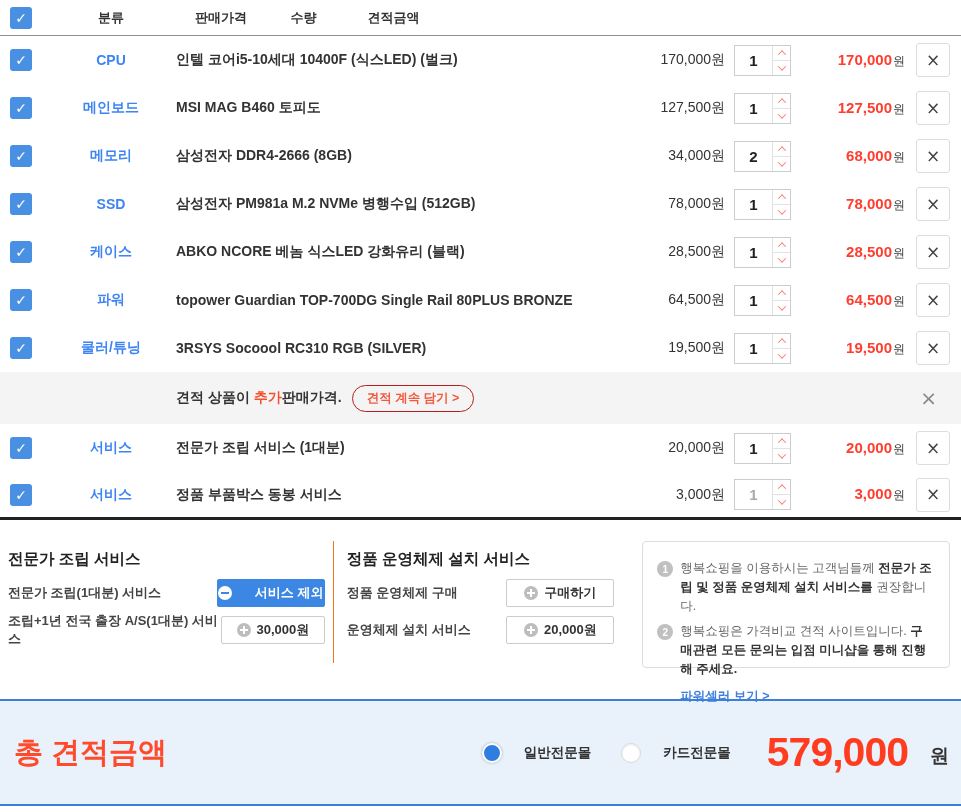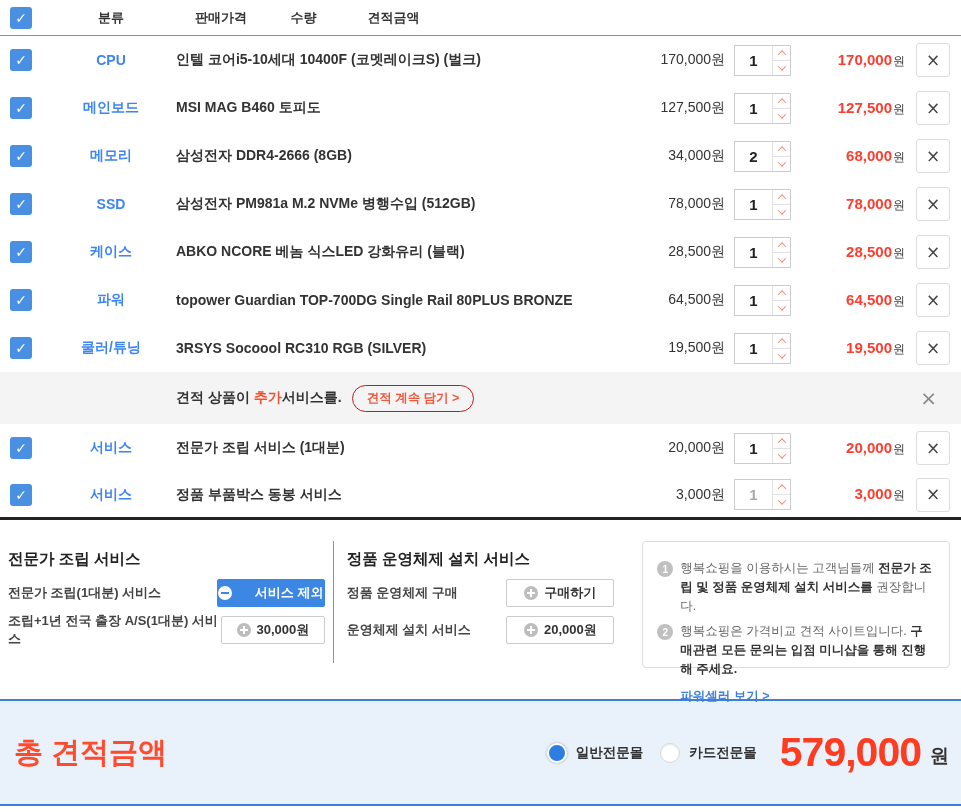--- a/index.html
+++ b/index.html
@@ -68,21 +68,21 @@
 
   .infobox { width:308px; margin-left:28px; border:1px solid #ddd; border-radius:4px; padding:17px 14px 10px 14px; height:127px; background:#fff; }
   .info-item { display:flex; font-size:12.5px; line-height:1.5; color:#666; margin-bottom:7px; }
   .num-circle { width:16px; height:16px; border-radius:50%; background:#c0c0c0; color:#fff; font-size:10px; font-weight:700; display:flex; align-items:center; justify-content:center; margin:2px 7px 0 0; flex:0 0 auto; }
   .info-item b { color:#333; }
   .info-link { display:inline-block; margin-left:23px; color:#3e7fdd; font-size:12.5px; font-weight:600; text-decoration:none; cursor:pointer; }
 
   
   .total-band { margin-top:29px; height:107px; background:#e9f1fb; border-top:2px solid #3c7fd8; border-bottom:2px solid #3c7fd8; display:flex; align-items:center; padding:0 12px 0 14px; }
   .total-label { font-size:29px; font-weight:700; color:#ff4a2c; }
-  .total-right { margin-left:auto; display:flex; align-items:center; gap:9px; }
+  .total-right { margin-left:auto; display:flex; align-items:center; gap:22px; }
   .radio { width:20px; height:20px; border-radius:50%; flex:0 0 auto; cursor:pointer; }
   .radio.on  { background:#2e7de0; border:2px solid #fff; box-shadow:0 0 3px rgba(0,0,0,.3); }
   .radio.off { background:#fff; border:1px solid #d8d8d8; box-shadow:inset 0 1px 2px rgba(0,0,0,.08); }
   .radio-label { font-size:13.5px; font-weight:700; color:#333; margin-right:8px; }
   .total-amt { font-size:41px; font-weight:600; color:#ff3c20; letter-spacing:-1px; margin-left:6px; }
   .total-won { font-size:19px; font-weight:700; color:#333; align-self:flex-end; margin-bottom:7px; }
 </style>
 </head>
 <body>
 
@@ -97,21 +97,21 @@
     <span class="col-qty">수량</span>
     <span class="col-quote">견적금액</span>
     <span class="col-x"></span>
   </div>
 
   <div class="trow">
     <span class="col-check">
         <span class="checkbox">✓</span>
       </span>
     <span class="col-cat cat">CPU</span>
-    <span class="col-name pname">인텔 코어i5-10세대 10400F (코멧레이크S) (벌크)</span>
+    <span class="col-name pname">인텔 코어i5-10세대 10400F (식스LED) (벌크)</span>
     <span class="col-price price">170,000원</span>
     <span class="col-qty">
         <span class="stepper">
           <span class="qty-num">1</span>
           <span class="qty-arrows">
             <span class="qty-arrow up">
               <span class="chev"></span>
             </span>
             <span class="qty-arrow down">
               <span class="chev"></span>
@@ -275,21 +275,21 @@
           </span>
         </span>
       </span>
     <span class="col-quote"><span class="amt">19,500</span><span class="won">원</span></span>
     <span class="col-x">
         <button class="xbtn">×</button>
       </span>
   </div>
 
   <div class="notice">
-    <span class="notice-text"><span>견적 상품이 </span><span class="hl">추가</span><span>서비스를.</span></span>
+    <span class="notice-text"><span>견적 상품이 </span><span class="hl">추가</span><span>판매가격.</span></span>
     <button class="notice-pill">견적 계속 담기 &gt;</button>
     <button class="notice-x">×</button>
   </div>
 
   <div class="trow">
     <span class="col-check">
         <span class="checkbox">✓</span>
       </span>
     <span class="col-cat cat">서비스</span>
     <span class="col-name pname">전문가 조립 서비스 (1대분)</span>

